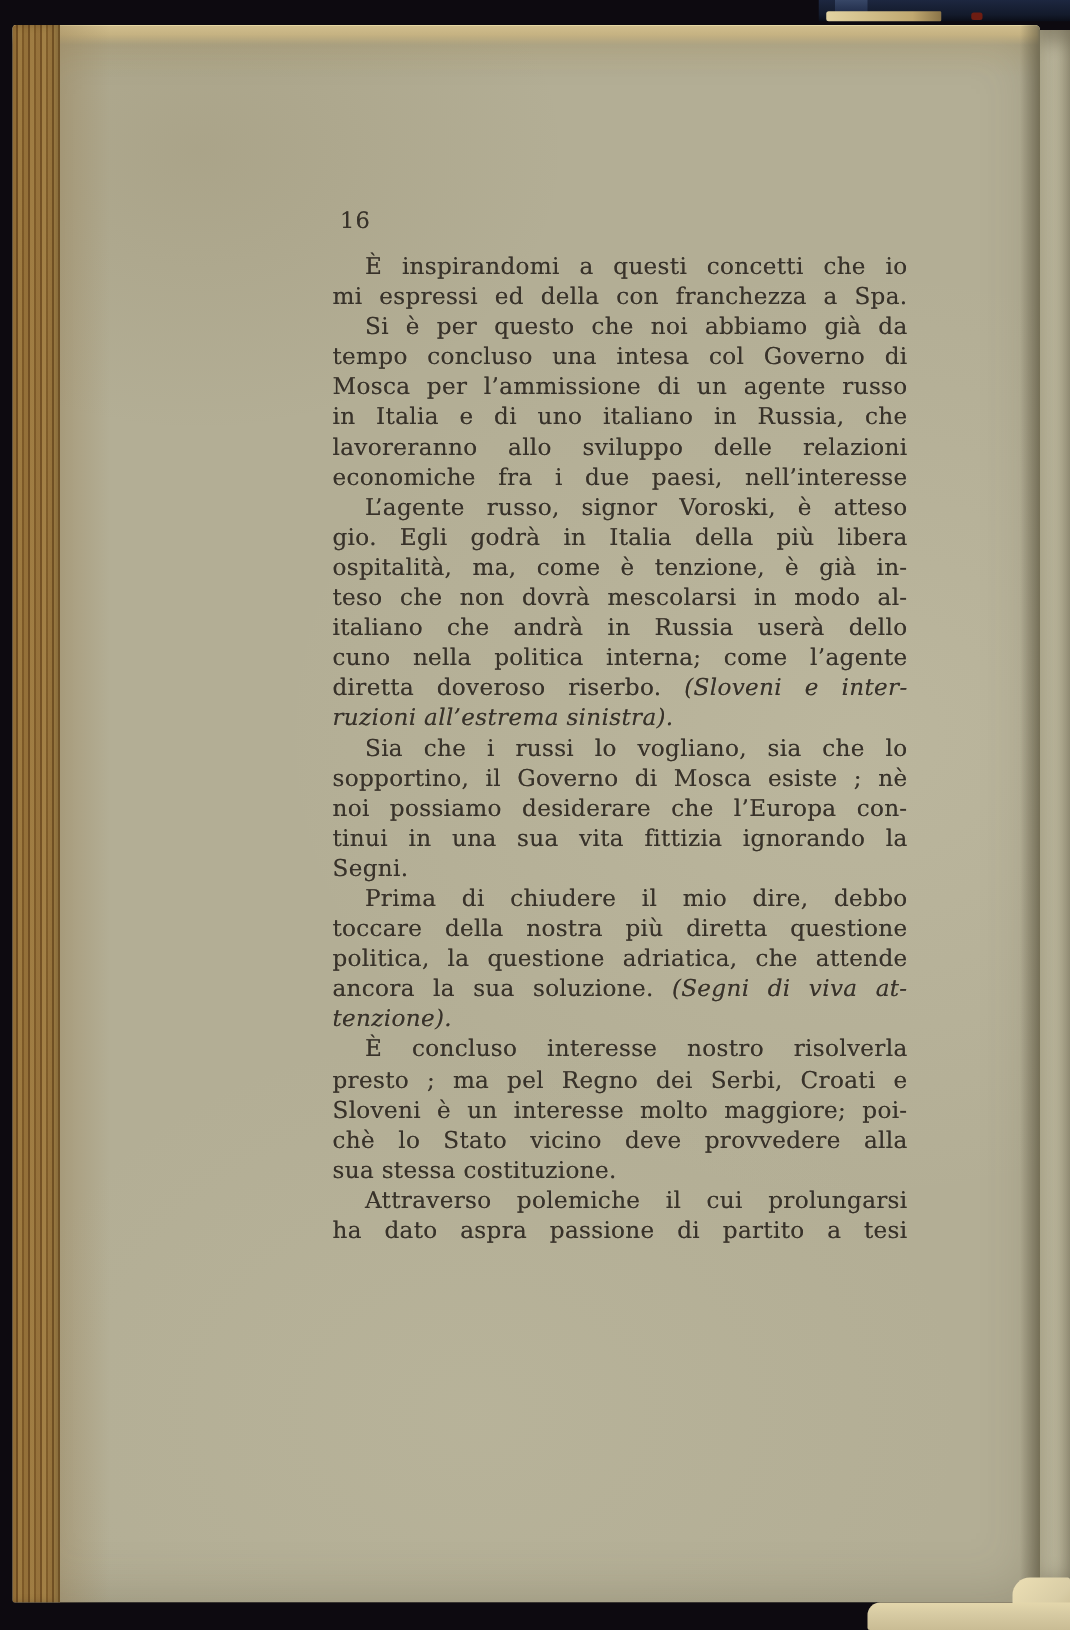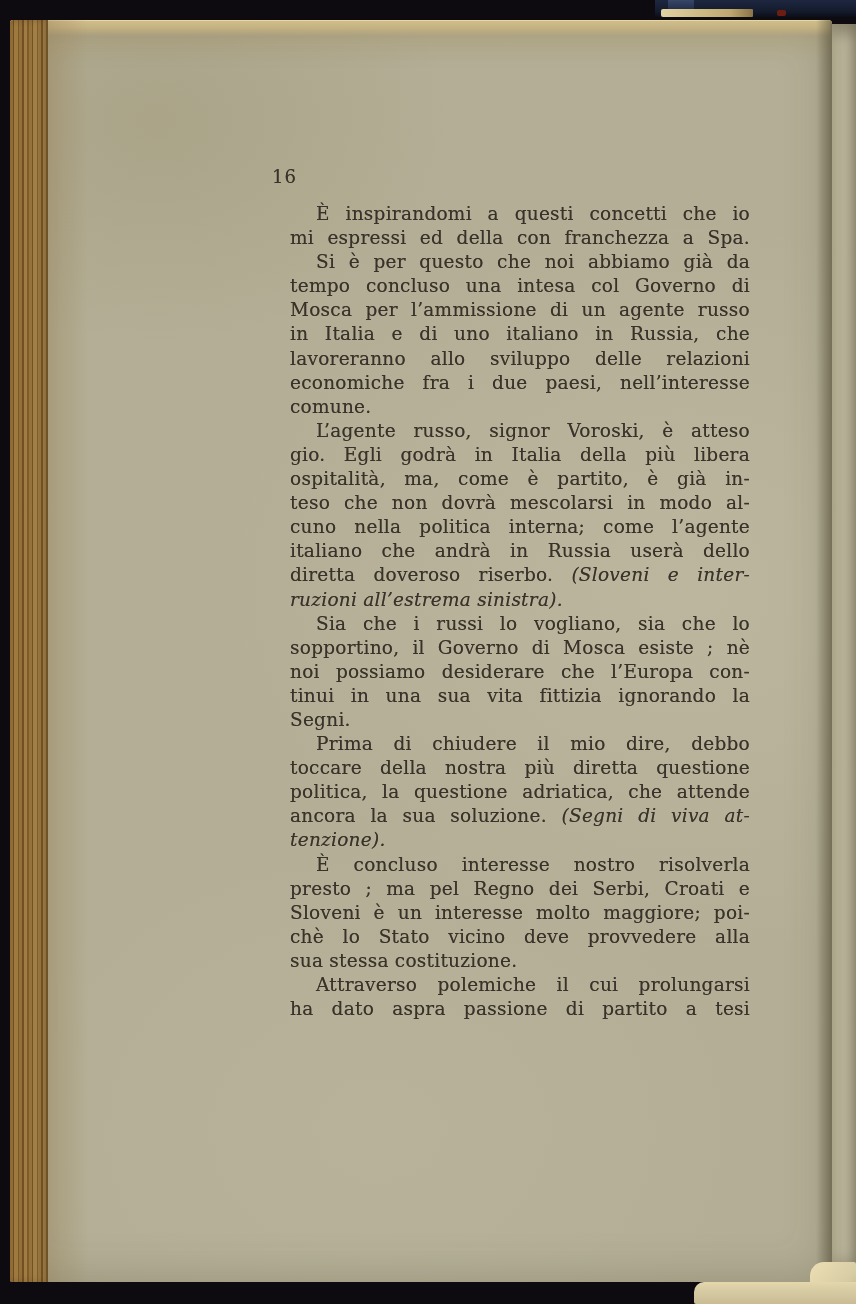--- a/index.html
+++ b/index.html
@@ -97,21 +97,21 @@
     background:linear-gradient(180deg,#e4d7ac 0,var(--corner-cream) 40%,#c9bc94 100%);
     border-radius:10px 0 0 2px;
   }
 
   .page-number{
     position:absolute;left:262px;top:146px;
     font-size:18px;color:var(--ink);letter-spacing:1px;
     text-shadow:0 0 .5px rgba(56,50,42,.65);
   }
   .text-block{
-    position:absolute;left:280px;top:182px;width:460px;
+    position:absolute;left:256px;top:182px;width:460px;
     color:var(--ink);font-size:18.5px;
     text-shadow:0 0 .5px rgba(56,50,42,.6);
   }
   .ln{
     height:24.1px;line-height:24.1px;
     text-align:justify;text-align-last:justify;
     letter-spacing:.25px;
   }
   .ln.last{text-align-last:left;}
   .ln.ind{text-indent:26px;}
@@ -136,27 +136,26 @@
     <div class="page-number">16</div>
     <div class="text-block" id="text-block">
         <div class="ln ind"><span>È inspirandomi a questi concetti che io</span></div>
         <div class="ln"><span>mi espressi ed della con franchezza a Spa.</span></div>
         <div class="ln ind"><span>Si è per questo che noi abbiamo già da</span></div>
         <div class="ln"><span>tempo concluso una intesa col Governo di</span></div>
         <div class="ln"><span>Mosca per l’ammissione di un agente russo</span></div>
         <div class="ln"><span>in Italia e di uno italiano in Russia, che</span></div>
         <div class="ln"><span>lavoreranno allo sviluppo delle relazioni</span></div>
         <div class="ln"><span>economiche fra i due paesi, nell’interesse</span></div>
-        <div class="ln last"><span>comune.</span></div>
         <div class="ln ind"><span>L’agente russo, signor Voroski, è atteso</span></div>
         <div class="ln"><span>gio. Egli godrà in Italia della più libera</span></div>
-        <div class="ln"><span>ospitalità, ma, come è partito, è già in-</span></div>
+        <div class="ln"><span>ospitalità, ma, come è tenzione, è già in-</span></div>
         <div class="ln"><span>teso che non dovrà mescolarsi in modo al-</span></div>
+        <div class="ln"><span>italiano che andrà in Russia userà dello</span></div>
         <div class="ln"><span>cuno nella politica interna; come l’agente</span></div>
-        <div class="ln"><span>italiano che andrà in Russia userà dello</span></div>
         <div class="ln"><span>diretta doveroso riserbo. </span><span class="it">(Sloveni e inter-</span></div>
         <div class="ln last"><span class="it">ruzioni all’estrema sinistra).</span></div>
         <div class="ln ind"><span>Sia che i russi lo vogliano, sia che lo</span></div>
         <div class="ln"><span>sopportino, il Governo di Mosca esiste ; nè</span></div>
         <div class="ln"><span>noi possiamo desiderare che l’Europa con-</span></div>
         <div class="ln"><span>tinui in una sua vita fittizia ignorando la</span></div>
         <div class="ln last"><span>Segni.</span></div>
         <div class="ln ind"><span>Prima di chiudere il mio dire, debbo</span></div>
         <div class="ln"><span>toccare della nostra più diretta questione</span></div>
         <div class="ln"><span>politica, la questione adriatica, che attende</span></div>

